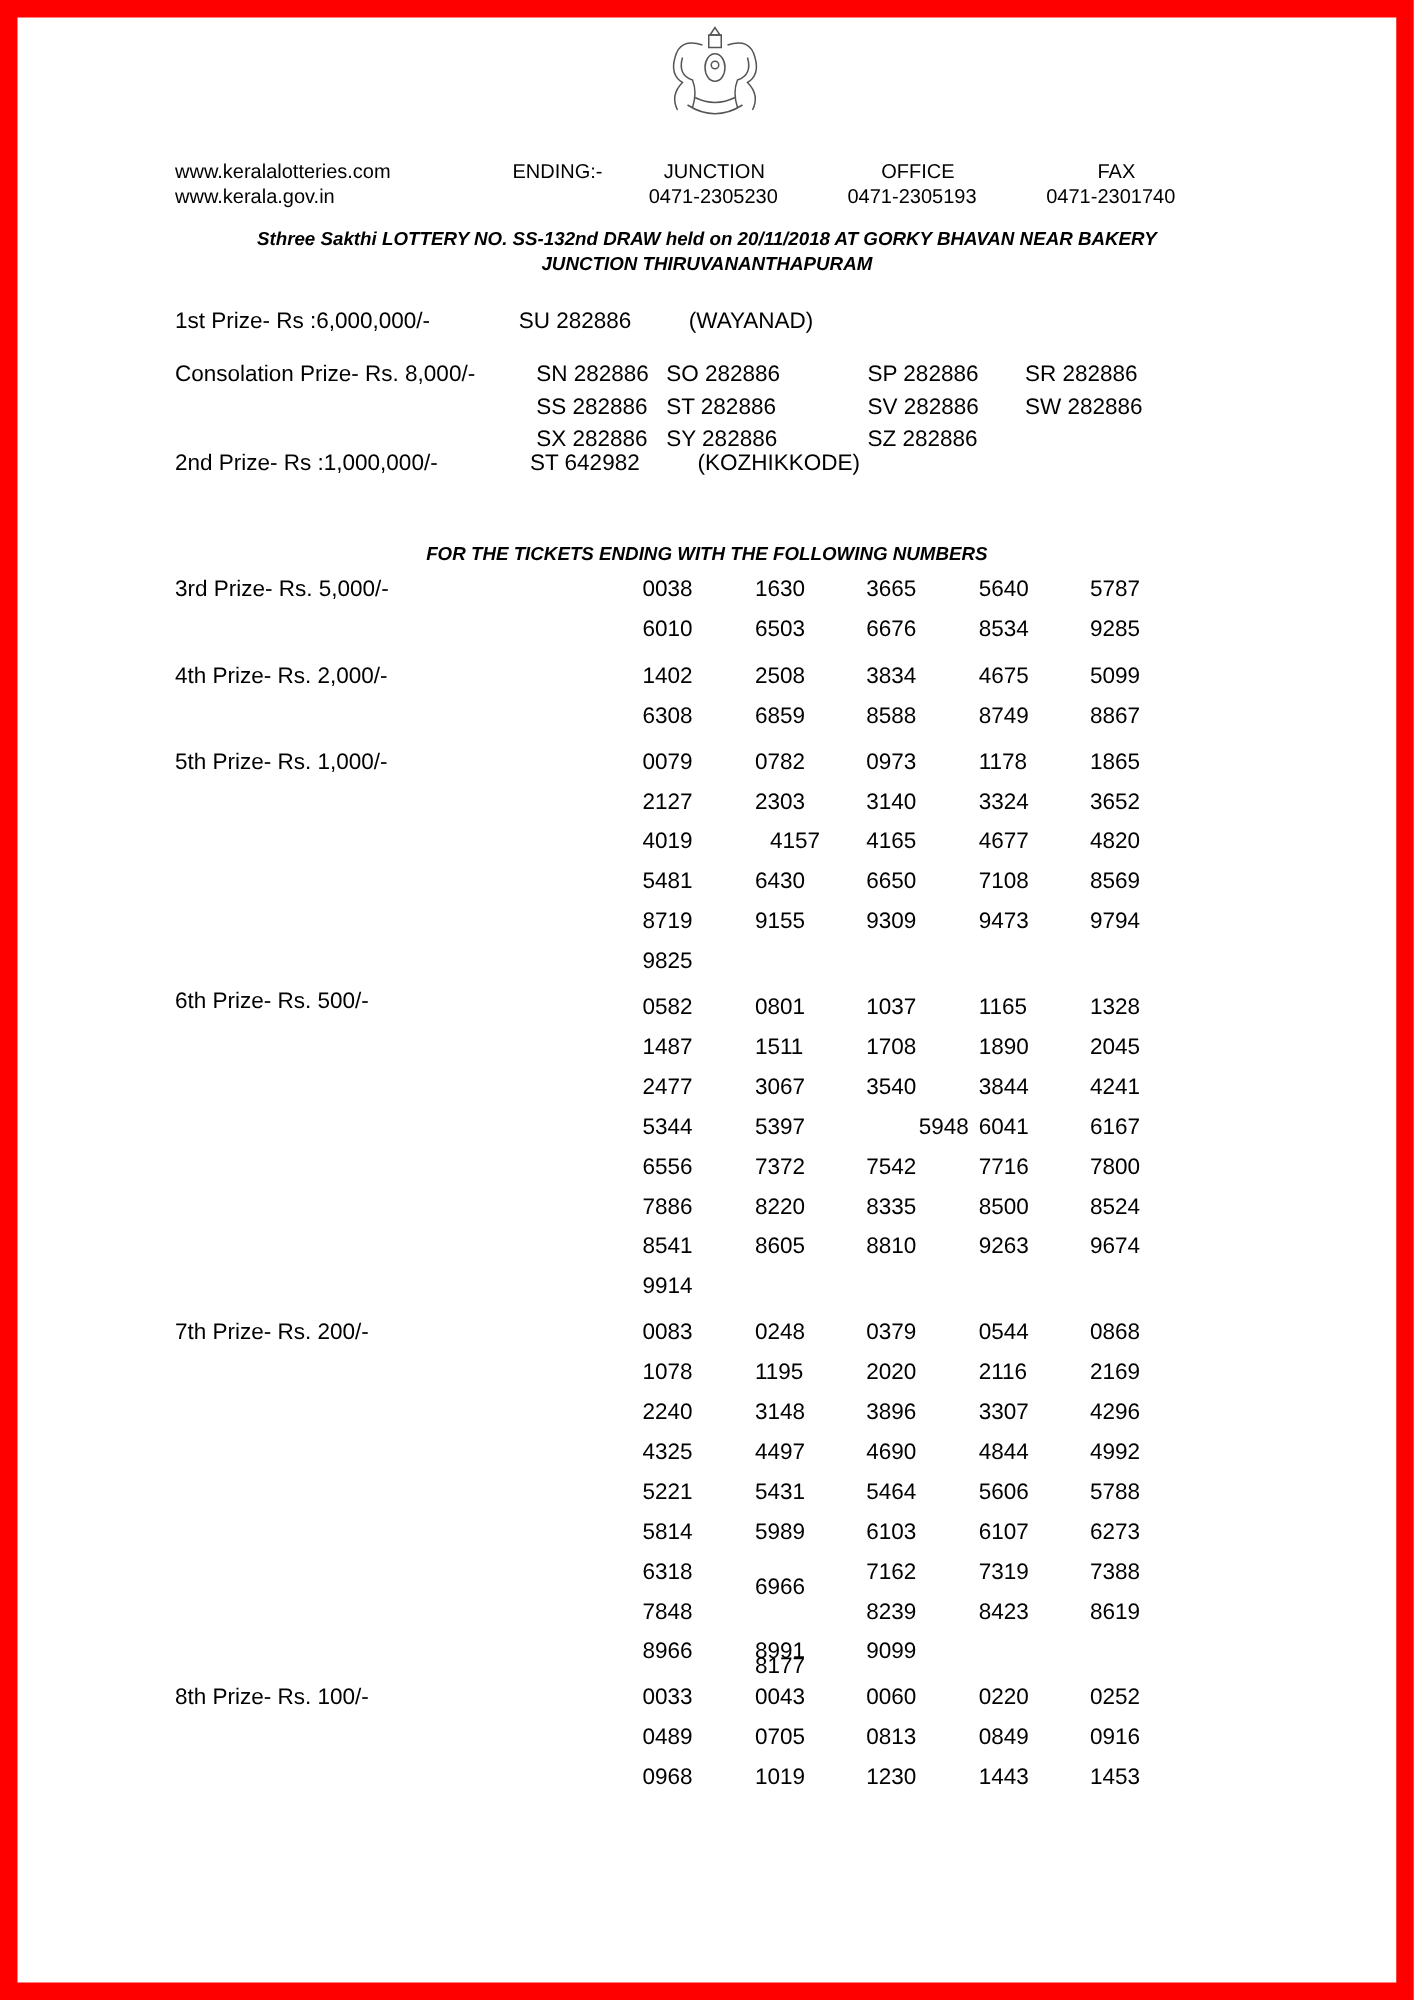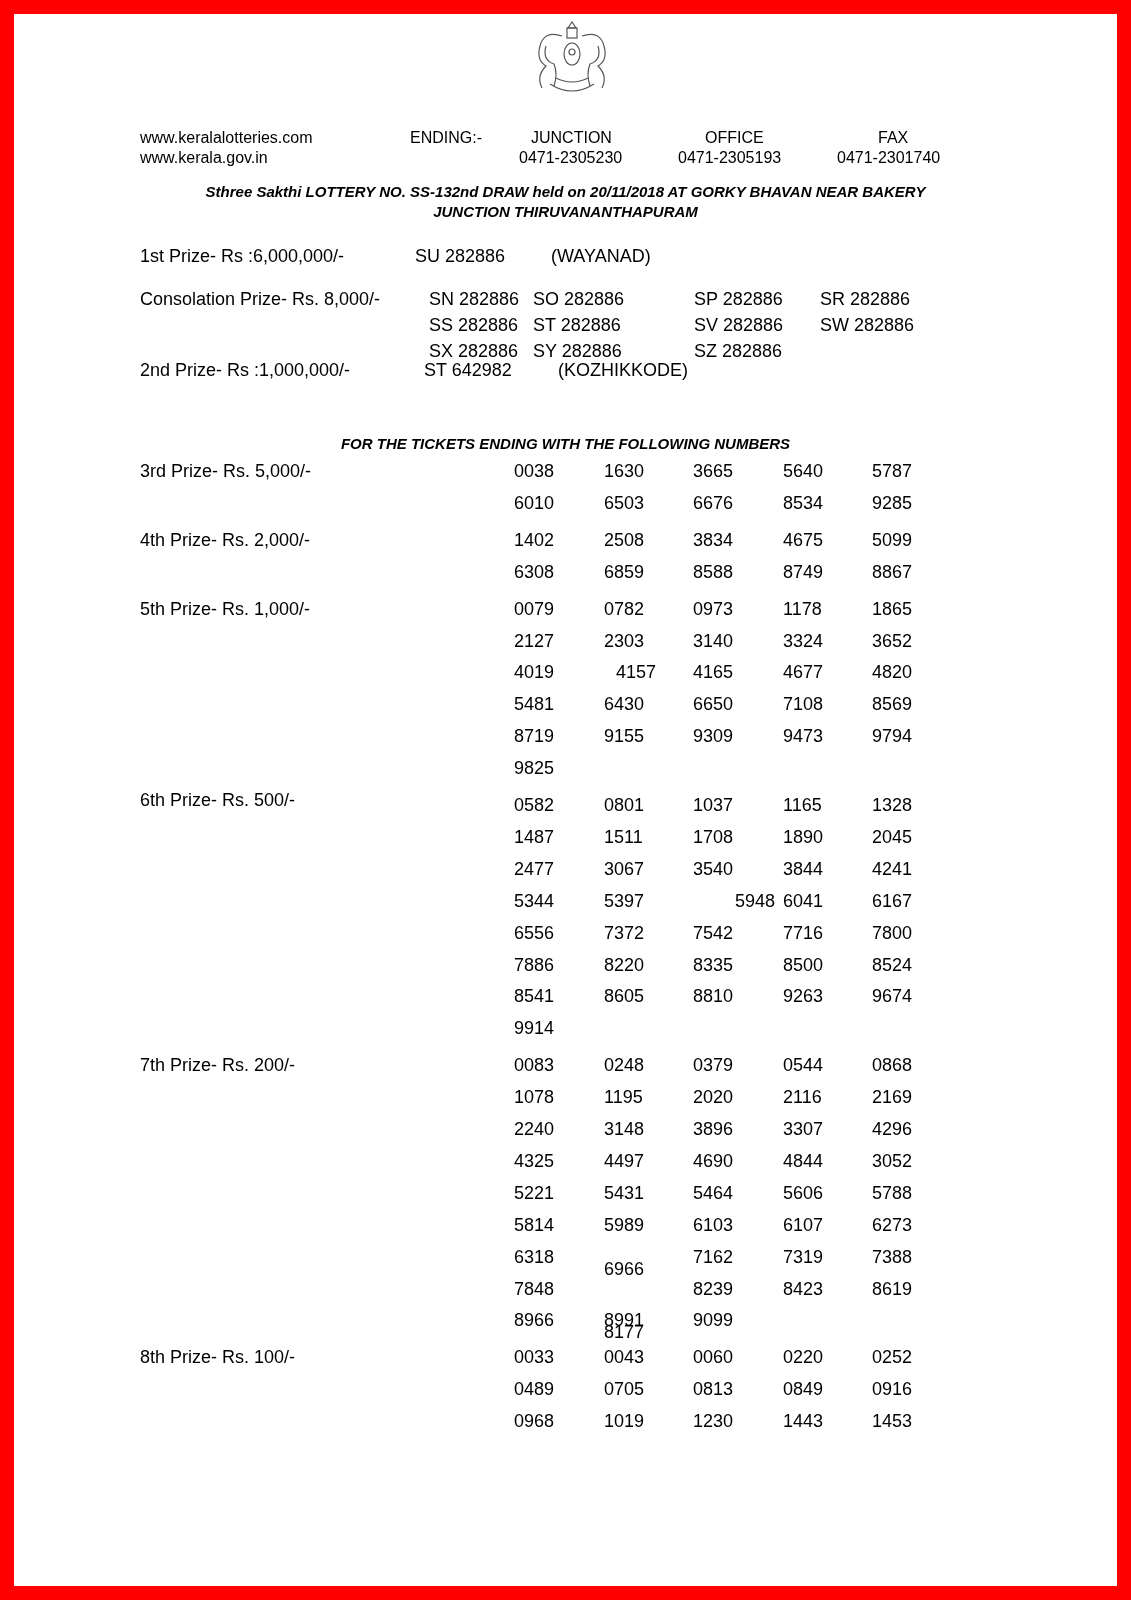--- a/index.html
+++ b/index.html
@@ -226,21 +226,21 @@
       <div class="num" style="left: 858px; top: 1073.1px;">2169</div>
       <div class="num" style="left: 500px; top: 1105px;">2240</div>
       <div class="num" style="left: 590px; top: 1105px;">3148</div>
       <div class="num" style="left: 679px; top: 1105px;">3896</div>
       <div class="num" style="left: 769px; top: 1105px;">3307</div>
       <div class="num" style="left: 858px; top: 1105px;">4296</div>
       <div class="num" style="left: 500px; top: 1136.9px;">4325</div>
       <div class="num" style="left: 590px; top: 1136.9px;">4497</div>
       <div class="num" style="left: 679px; top: 1136.9px;">4690</div>
       <div class="num" style="left: 769px; top: 1136.9px;">4844</div>
-      <div class="num" style="left: 858px; top: 1136.9px;">3052</div>
+      <div class="num" style="left: 858px; top: 1136.9px;">4992</div>
       <div class="num" style="left: 500px; top: 1168.8px;">5221</div>
       <div class="num" style="left: 590px; top: 1168.8px;">5431</div>
       <div class="num" style="left: 679px; top: 1168.8px;">5464</div>
       <div class="num" style="left: 769px; top: 1168.8px;">5606</div>
       <div class="num" style="left: 858px; top: 1168.8px;">5788</div>
       <div class="num" style="left: 500px; top: 1200.7px;">5814</div>
       <div class="num" style="left: 590px; top: 1200.7px;">5989</div>
       <div class="num" style="left: 679px; top: 1200.7px;">6103</div>
       <div class="num" style="left: 769px; top: 1200.7px;">6107</div>
       <div class="num" style="left: 858px; top: 1200.7px;">6273</div>

